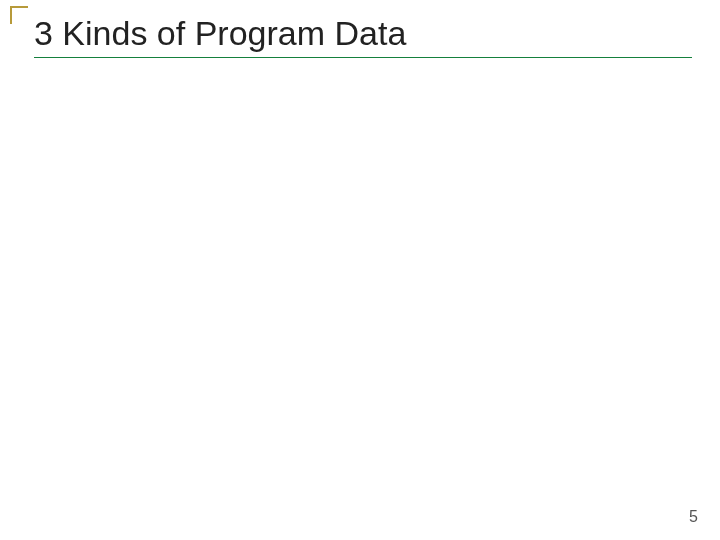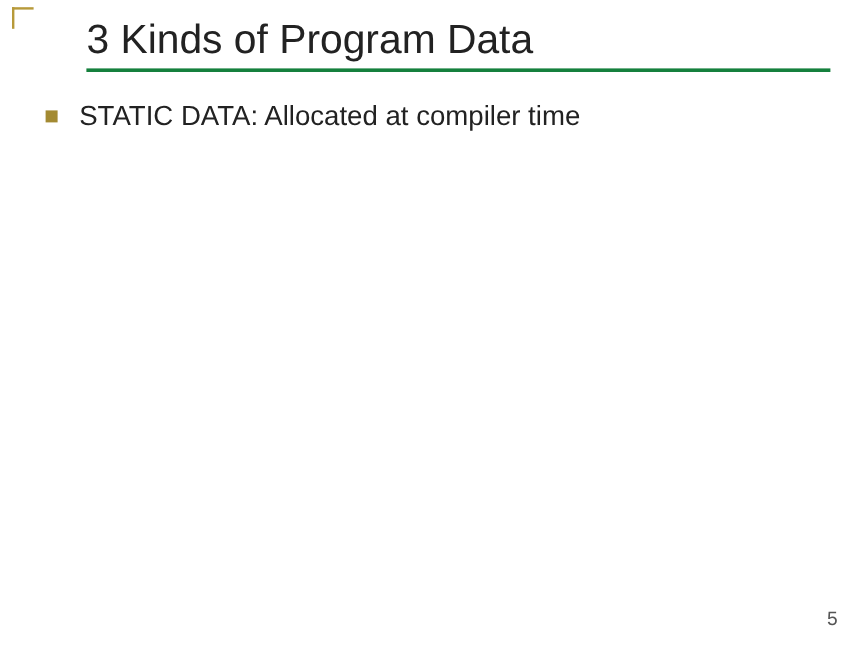--- a/index.html
+++ b/index.html
@@ -21,22 +21,21 @@
   }
   .title-wrap {
     margin-top: 4px;
     padding-left: 6px;
   }
   .title {
     font-size: 34px;
     color: #222;
     font-weight: 400;
     padding-bottom: 4px;
-    border-bottom: 3px solid #15803d;
-    margin-left: 38px;
+    border-bottom: 1px solid #15803d;
   }
   .body {
     margin-top: 22px;
     padding-left: 10px;
     padding-right: 18px;
   }
   .item {
     display: flex;
     align-items: flex-start;
     margin-bottom: 26px;
@@ -71,25 +70,19 @@
 
 <div class="slide">
   <div class="corner"></div>
 
   <div class="title-wrap">
     <h1 class="title">3 Kinds of Program Data</h1>
   </div>
 
   <div class="body">
 
-    <div class="item">
-      <div class="bullet"></div>
-      <div class="item-text">
-        <span>STATIC DATA: </span><span>Allocated at compiler time</span>
-      </div>
-    </div>
 
 
 
   </div>
 
   <div class="pagenum">5</div>
 </div>
 
 </body></html>

